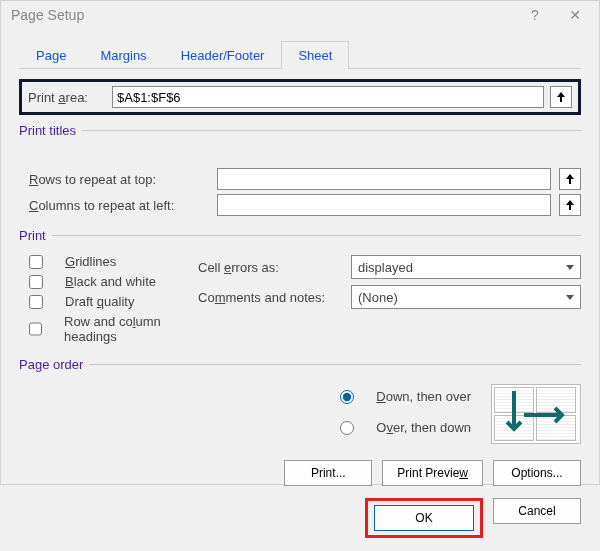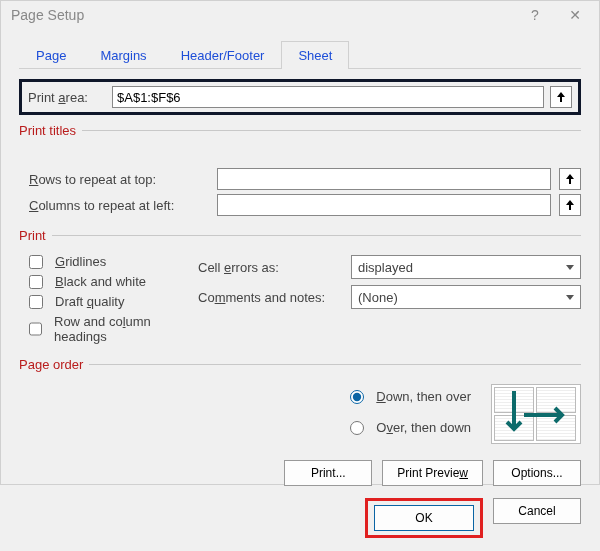--- a/index.html
+++ b/index.html
@@ -9,29 +9,29 @@
   .titlebar .title { flex: 1; }
   .titlebar .btn { width: 40px; height: 28px; display: flex; align-items: center; justify-content: center; color: #888; font-size: 14px; }
   .tabs { display: flex; padding: 12px 18px 0 18px; position: relative; }
   .tabs::after { content:""; position:absolute; left:18px; right:18px; bottom:0; height:1px; background:#d0d0d0; }
   .tab { padding: 6px 16px; border: 1px solid transparent; border-bottom: none; position: relative; z-index: 2; color:#1d4ed8; cursor:pointer; }
   .tab.active { background: #f0f0f0; border-color: #d0d0d0; }
   .tab.active::after { content:""; position:absolute; left:0; right:0; bottom:-1px; height:2px; background:#f0f0f0; }
   .content { padding: 10px 18px 10px 18px; flex: 1; }
   .hl { border: 3px solid #0f172a; padding: 4px 6px; display: flex; align-items: center; gap: 6px; }
   fieldset.group { border: none; border-top: 1px solid #c8c8c8; margin: 8px 0 0 0; padding: 6px 0 0 0; }
-  fieldset.group > legend { padding: 0 6px 0 0; color:#b91c1c; }
+  fieldset.group > legend { padding: 0 6px 0 0; color:#4c1d95; }
   .row { display: flex; align-items: center; gap: 8px; margin: 4px 0; }
   .lbl { display: inline-block; }
   input.txt { flex: 1; height: 22px; border: 1px solid #888; background: #fff; padding: 0 4px; font-size: 13px; }
   .range-btn { width: 22px; height: 22px; border: 1px solid #888; background: #fff; display: flex; align-items: center; justify-content: center; cursor:pointer; }
   .range-btn svg { width: 12px; height: 12px; }
   .cols { display: flex; gap: 20px; }
   .col { flex: 1; }
-  label.ck { display: flex; align-items: center; gap: 12px; margin: 5px 0; cursor:pointer; }
+  label.ck { display: flex; align-items: center; gap: 22px; margin: 5px 0; cursor:pointer; }
   input[type=checkbox] { width: 14px; height: 14px; margin:0; }
   input[type=radio] { width: 14px; height: 14px; margin:0; accent-color:#0a64a4; }
   .sel { width: 230px; height: 24px; border: 1px solid #888; background: #fff; padding: 0 22px 0 6px; display:flex; align-items:center; position:relative; cursor:pointer; }
   .sel::after { content:""; position:absolute; right:6px; top:9px; width:0; height:0; border-left:4px solid transparent; border-right:4px solid transparent; border-top:5px solid #555; }
   .order { display:flex; align-items:flex-start; gap:20px; margin-top:6px;justify-content:flex-end;}
   .order-opts { display:flex; flex-direction:column; gap:6px; }
   .order-img { width:90px; height:60px; border:1px solid #bbb; background:#fff; display:flex; flex-wrap:wrap; padding:2px; gap:2px; position:relative;}
   .order-img .pg { width:40px; height:26px; border:1px solid #bbb; background:repeating-linear-gradient(#fff,#fff 2px,#eee 2px,#eee 3px); }
   .order-img svg.arrow { position:absolute; }
   .btnrow { display:flex; justify-content:flex-end; gap:10px; padding: 6px 18px; }

